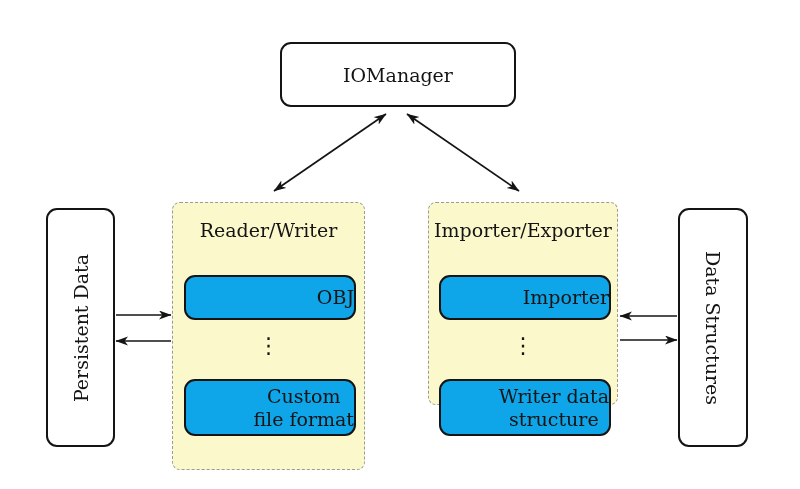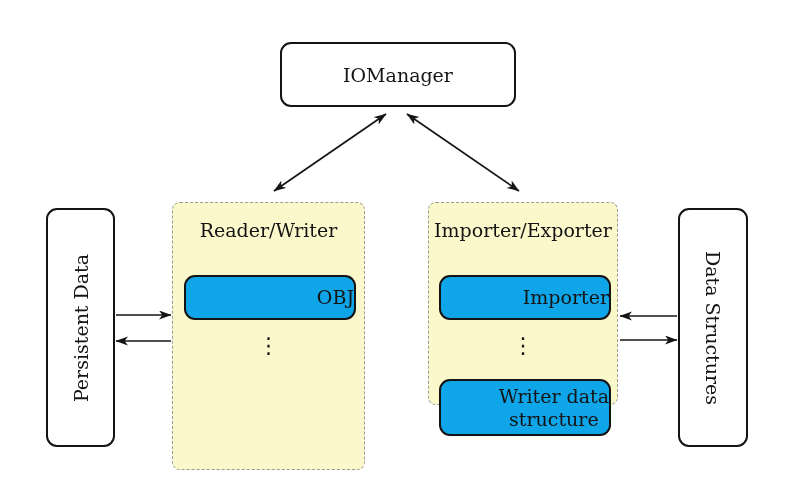--- a/index.html
+++ b/index.html
@@ -80,20 +80,24 @@
   <div class="box datastruct">
     <span class="vtext down">Data Structures</span>
   </div>
 
   <div class="container cont-left">
     <div class="ctitle">Reader/Writer</div>
     <div class="inner item-top">
       <span class="lbl">OBJ</span>
     </div>
     <div class="dots">⋮</div>
+    <div class="inner item-bottom">
+      <span class="lbl">Custom
+file format</span>
+    </div>
   </div>
 
   <div class="container cont-right">
     <div class="ctitle">Importer/Exporter</div>
     <div class="inner item-top">
       <span class="lbl">Importer</span>
     </div>
     <div class="dots">⋮</div>
     <div class="inner item-bottom">
       <span class="lbl">Writer data

